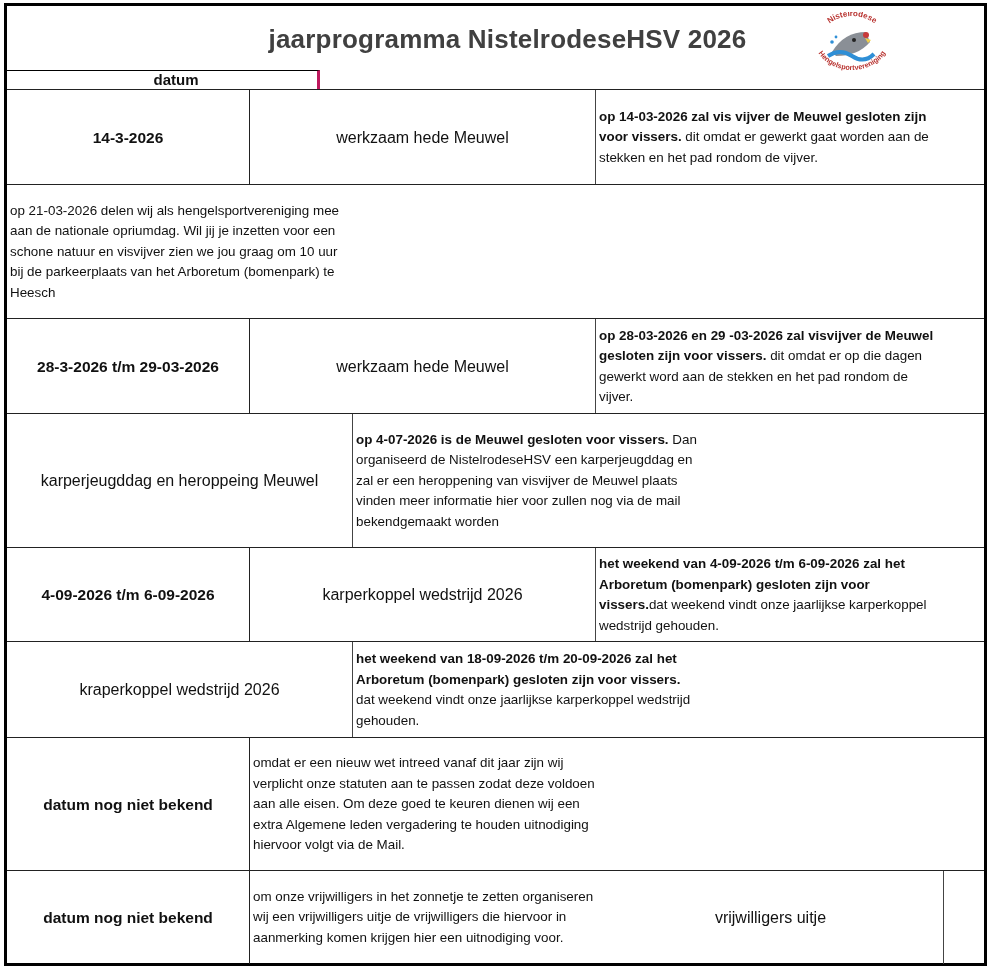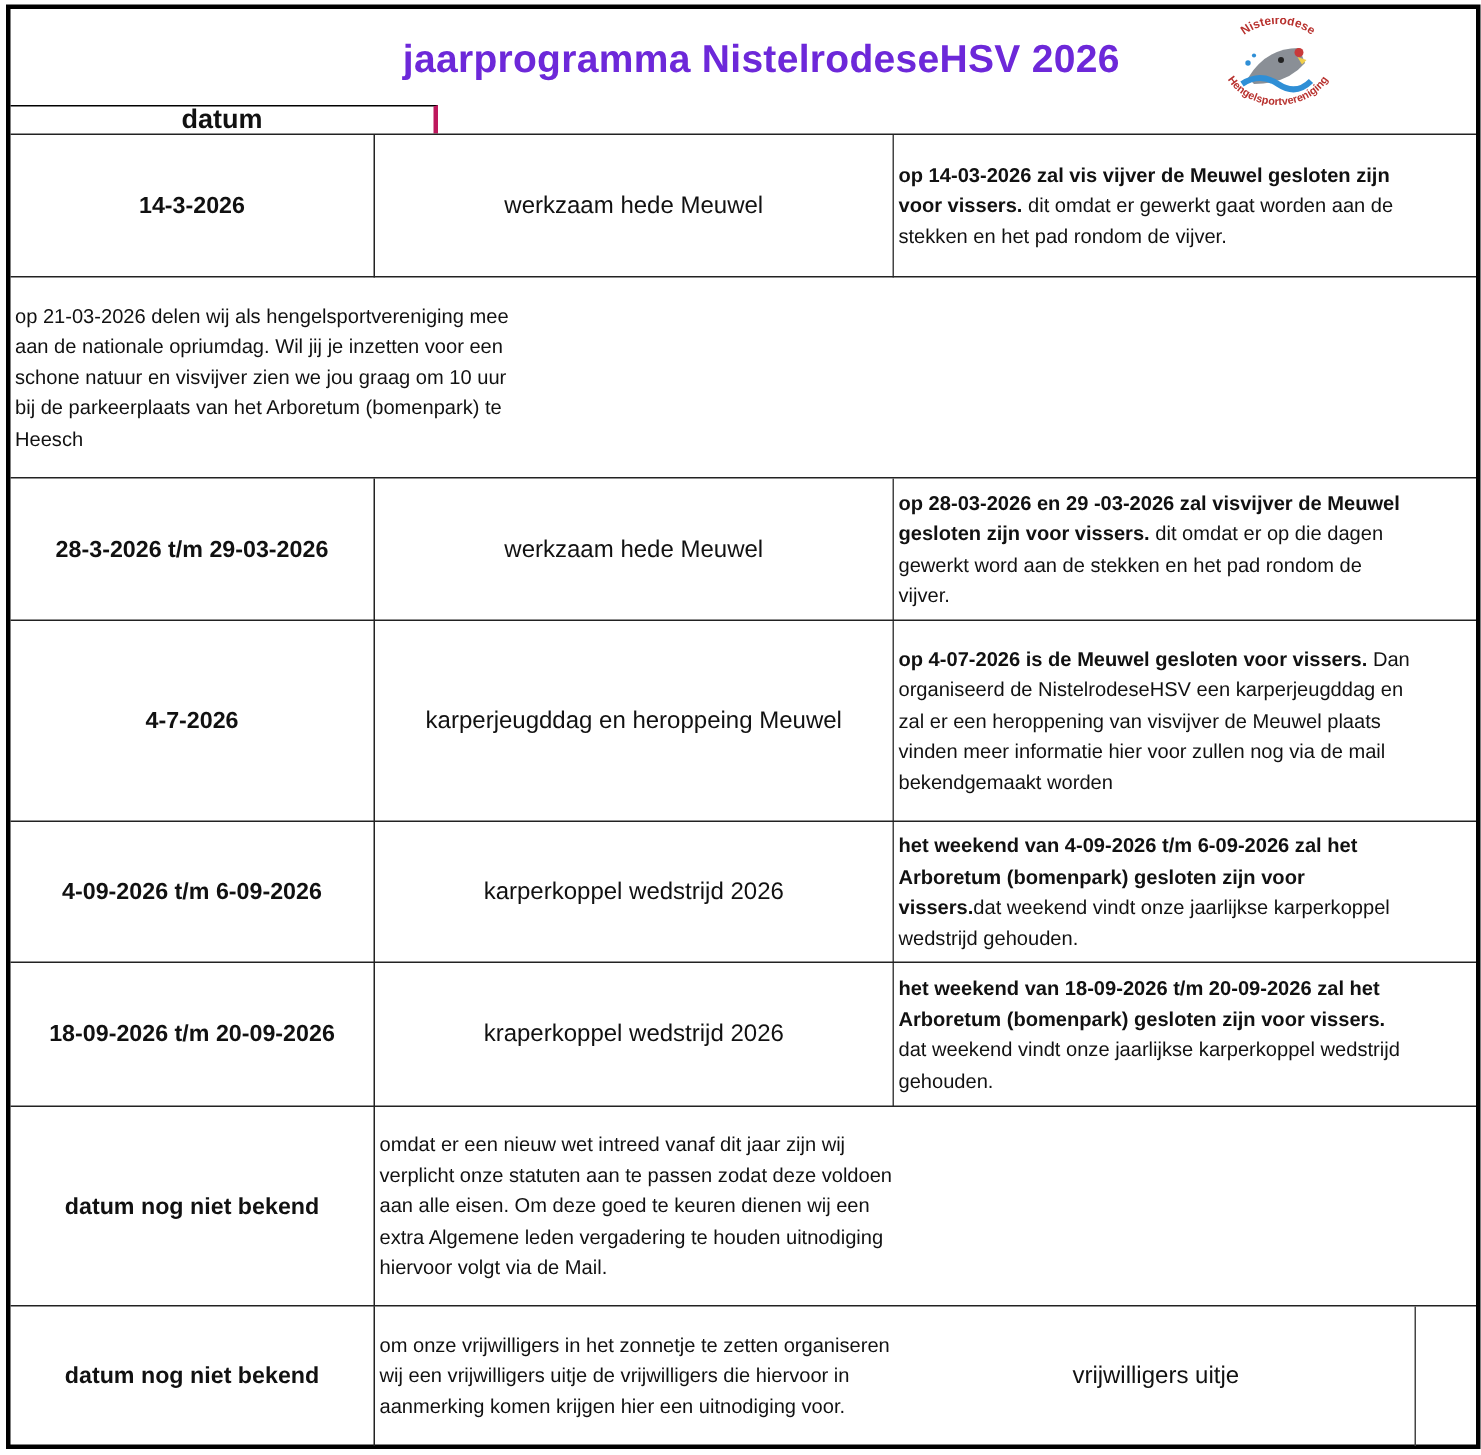--- a/index.html
+++ b/index.html
@@ -2,26 +2,26 @@
 <html><head>
 <meta charset="utf-8">
 <style>
   html, body { margin: 0; padding: 0; background: #ffffff; }
   body { width: 987px; height: 970px; position: relative; overflow: hidden;
          font-family: "Liberation Sans", "DejaVu Sans", sans-serif; color: #111; }
   #sheet { position: absolute; left: 4px; top: 3px; width: 977px; height: 957px;
            border: 3px solid #000; box-sizing: content-box; background: #fff; }
   #title { position: absolute; left: 0; top: 0; width: 977px; height: 64px;
            text-align: center; line-height: 66px; font-weight: bold; font-size: 26px;
-           letter-spacing: 0.2px; color: #6d28d9; }
+           letter-spacing: 0.2px; color: #404040; }
   #title span { position: relative; left: 12px; }
   #logo { position: absolute; left: 803px; top: 6px; width: 84px; height: 62px; }
   #datum-header { position: absolute; left: 0; top: 64px; width: 282px; height: 18px;
                   border-top: 1px solid #000; border-right: 3px solid #be185d;
-                  text-align: center; font-weight: bold; font-size: 18px; line-height: 17px; }
+                  text-align: center; font-weight: bold; font-size: 15px; line-height: 17px; padding-left: 28px; }
   .row { position: absolute; left: 0; width: 977px; border-top: 1.5px solid #222; display: flex; }
   .cell { display: flex; align-items: center; justify-content: center; text-align: left;
           box-sizing: border-box; padding: 0 4px; }
   .c1 { width: 243px; border-right: 1px solid #222; font-weight: bold; font-size: 15.5px; }
   .c2 { width: 346px; border-right: 1.5px solid #444; font-size: 16px; line-height: 22px; }
   .c3 { width: 348px; font-size: 13.4px; line-height: 20.5px; padding: 0 3px; }
   .c3 b { font-weight: bold; }
 </style>
 </head>
 <body>
@@ -65,35 +65,33 @@
         </div>
       </div>
       <div class="row" style="top: 312px; height: 95px;">
         <div class="cell c1">28-3-2026 t/m 29-03-2026</div>
         <div class="cell c2">werkzaam hede Meuwel</div>
         <div class="cell c3">
           <div><b>op 28-03-2026 en 29 -03-2026 zal visvijver de Meuwel gesloten zijn voor vissers.</b><span> dit omdat er op die dagen gewerkt word aan de stekken en het pad rondom de vijver.</span></div>
         </div>
       </div>
       <div class="row" style="top: 407px; height: 134px;">
-        <div class="cell c1">4-7-2026</div>
         <div class="cell c2">karperjeugddag en heroppeing Meuwel</div>
         <div class="cell c3">
           <div><b>op 4-07-2026 is de Meuwel gesloten voor vissers.</b><span> Dan organiseerd de NistelrodeseHSV een karperjeugddag en zal er een heroppening van visvijver de Meuwel plaats vinden meer informatie hier voor zullen nog via de mail bekendgemaakt worden</span></div>
         </div>
       </div>
       <div class="row" style="top: 541px; height: 94px;">
         <div class="cell c1">4-09-2026 t/m 6-09-2026</div>
         <div class="cell c2">karperkoppel wedstrijd 2026</div>
         <div class="cell c3">
           <div><b>het weekend van 4-09-2026 t/m 6-09-2026 zal het Arboretum (bomenpark) gesloten zijn voor vissers.</b><span>dat weekend vindt onze jaarlijkse karperkoppel wedstrijd gehouden.</span></div>
         </div>
       </div>
       <div class="row" style="top: 635px; height: 96px;">
-        <div class="cell c1">18-09-2026 t/m 20-09-2026</div>
         <div class="cell c2">kraperkoppel wedstrijd 2026</div>
         <div class="cell c3">
           <div><b>het weekend van 18-09-2026 t/m 20-09-2026 zal het Arboretum (bomenpark) gesloten zijn voor vissers.</b><span> dat weekend vindt onze jaarlijkse karperkoppel wedstrijd gehouden.</span></div>
         </div>
       </div>
       <div class="row" style="top: 731px; height: 133px;">
         <div class="cell c1">datum nog niet bekend</div>
         <div class="cell c3">
           <div><b></b><span>omdat er een nieuw wet intreed vanaf dit jaar zijn wij verplicht onze statuten aan te passen zodat deze voldoen aan alle eisen. Om deze goed te keuren dienen wij een extra Algemene leden vergadering te houden uitnodiging hiervoor volgt via de Mail.</span></div>
         </div>

